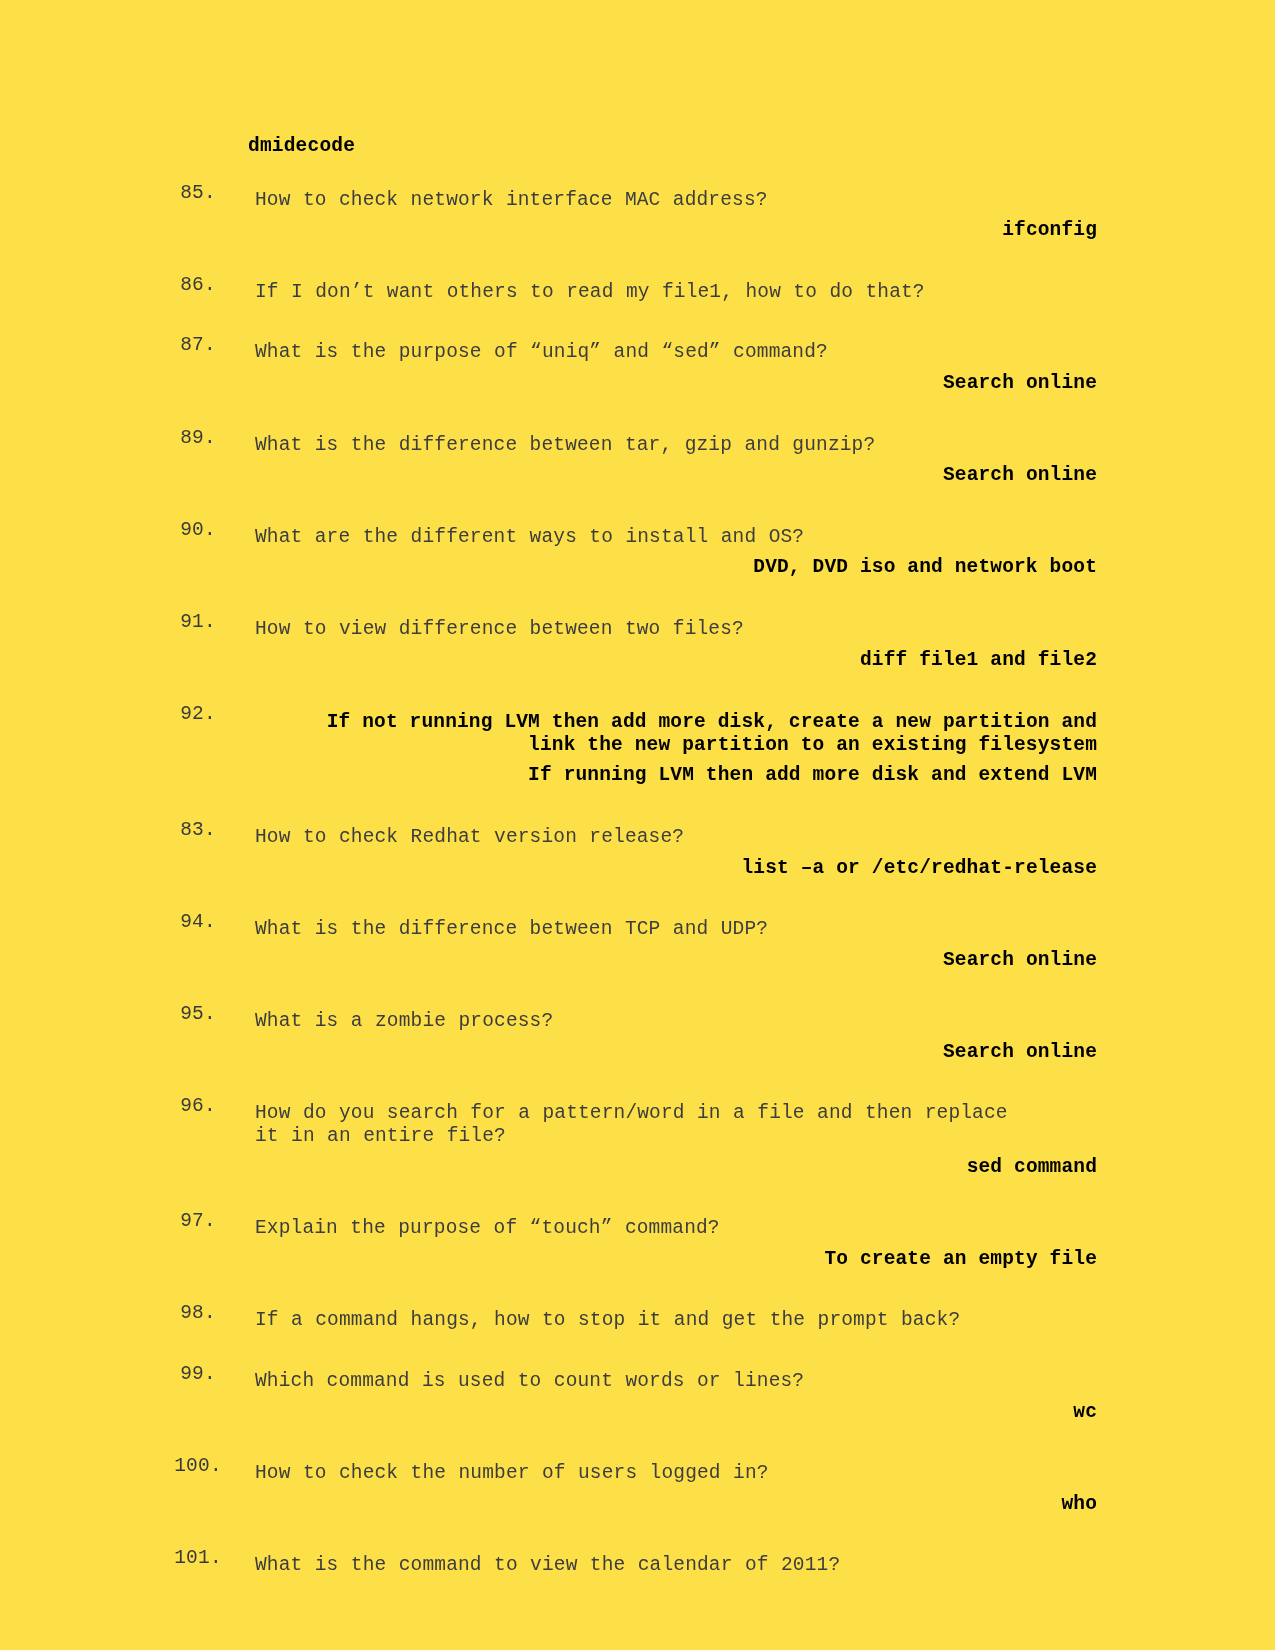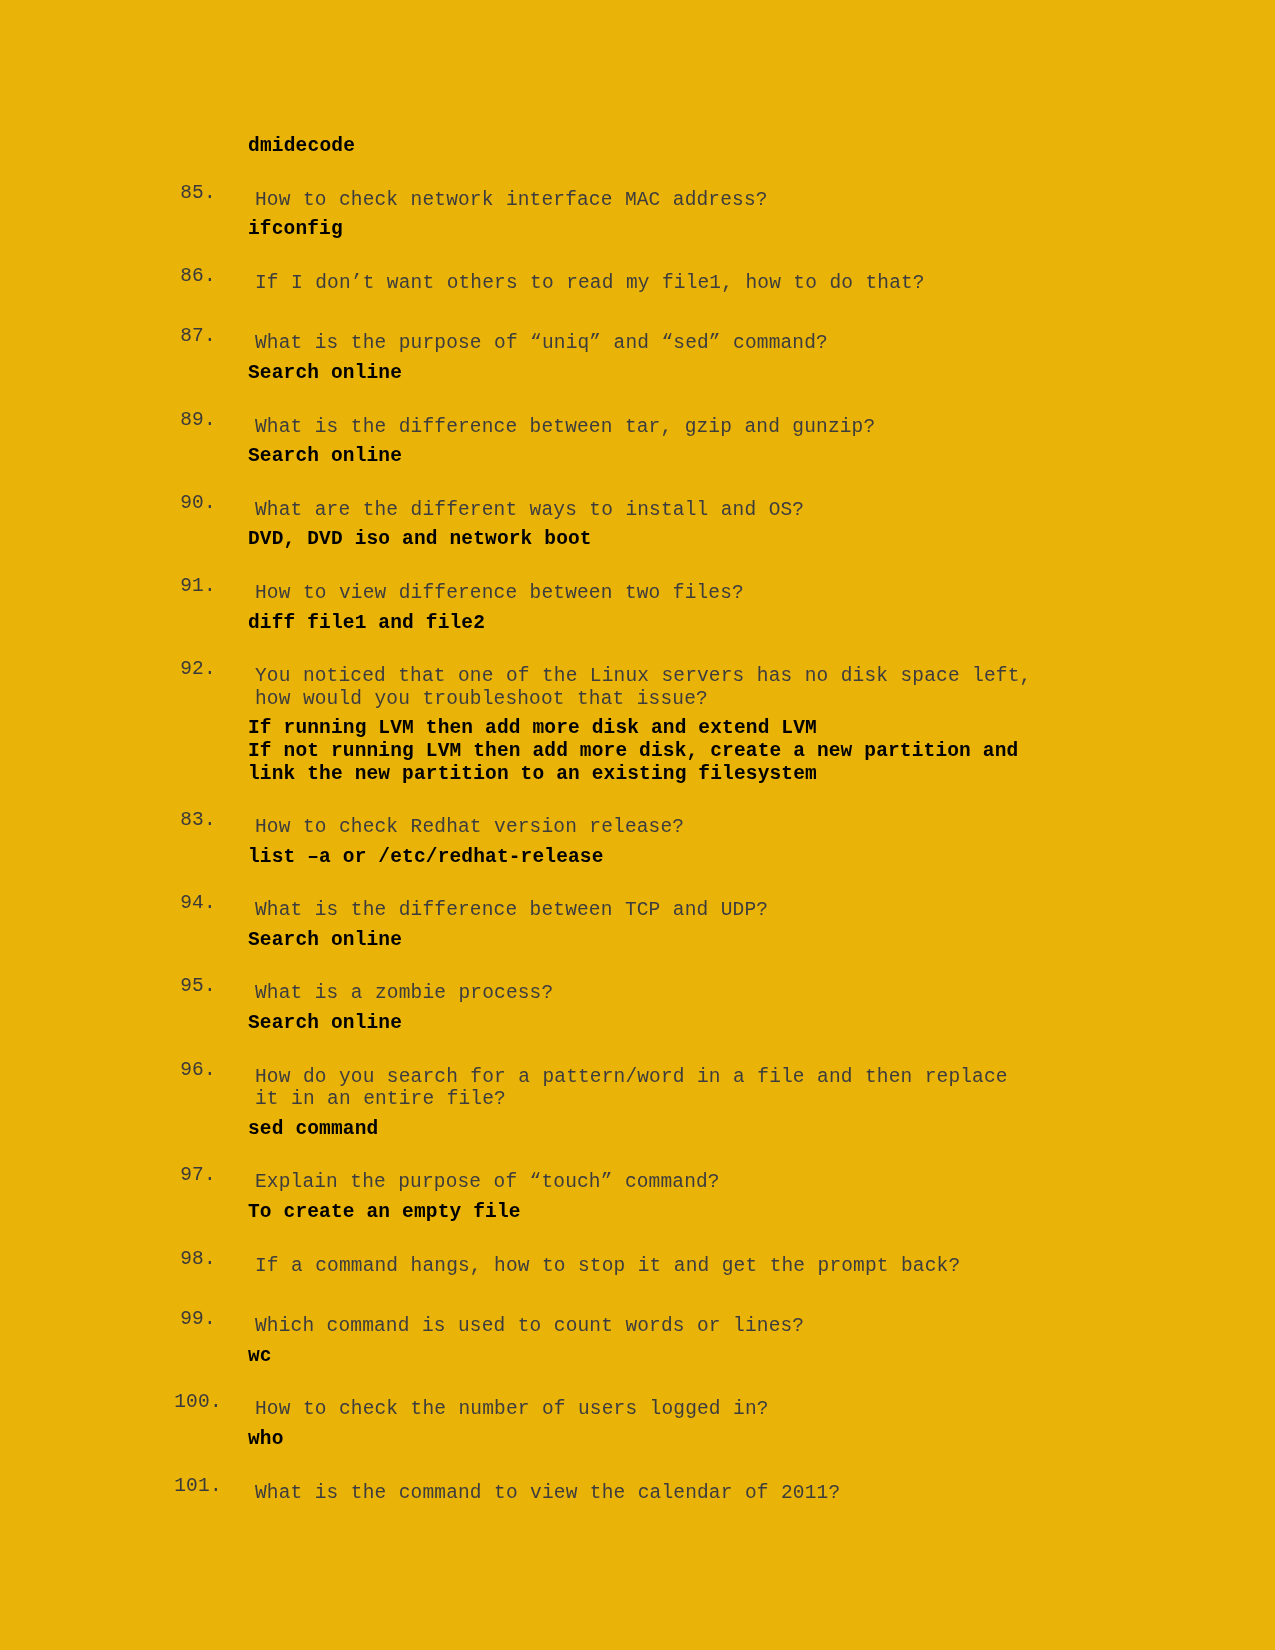--- a/index.html
+++ b/index.html
@@ -14,21 +14,21 @@
     font-family: "Liberation Mono", "DejaVu Sans Mono", monospace;
     color: #000000;
     -webkit-font-smoothing: antialiased;
   }
   .page {
     position: relative;
     width: 1275px;
     height: 1650px;
     box-sizing: border-box;
     padding: 135px 170px 0 170px;
-    background: #eab308;
+    background: #fde047;
   }
   .doc-body {
     font-size: 19.5px;
     line-height: 22.6px;
   }
   
   .orphan-answer {
     margin: 0 0 0 78px;
     font-weight: bold;
     color: #000000;
@@ -63,25 +63,26 @@
     min-width: 0;
   }
   .qa-question {
     margin: 7px;
     color: #3d3d3d;
     letter-spacing: 0.15px;
     white-space: pre-wrap;
     word-spacing: 0.5px;
   }
   .qa-answer {
-    margin: 0;
+    margin: 8px;
     font-weight: bold;
     color: #000000;
     letter-spacing: 0.15px;
     white-space: pre-wrap;
+    text-align: right;
   }
 </style>
 </head>
 <body>
 
 <div class="page">
   <div class="doc-body">
 
     <div class="orphan-answer">dmidecode</div>
 
@@ -123,25 +124,23 @@
         <li class="qa-item">
           <div class="qa-num"><span class="numtext">91.</span></div>
           <div class="qa-body">
             <div class="qa-question">How to view difference between two files?</div>
             <div class="qa-answer">diff file1 and file2</div>
           </div>
         </li>
         <li class="qa-item">
           <div class="qa-num"><span class="numtext">92.</span></div>
           <div class="qa-body">
-            <div class="qa-question">You noticed that one of the Linux servers has no disk space left,
-how would you troubleshoot that issue?</div>
-            <div class="qa-answer">If running LVM then add more disk and extend LVM</div>
             <div class="qa-answer">If not running LVM then add more disk, create a new partition and
 link the new partition to an existing filesystem</div>
+            <div class="qa-answer">If running LVM then add more disk and extend LVM</div>
           </div>
         </li>
         <li class="qa-item">
           <div class="qa-num"><span class="numtext">83.</span></div>
           <div class="qa-body">
             <div class="qa-question">How to check Redhat version release?</div>
             <div class="qa-answer">list –a or /etc/redhat-release</div>
           </div>
         </li>
         <li class="qa-item">

